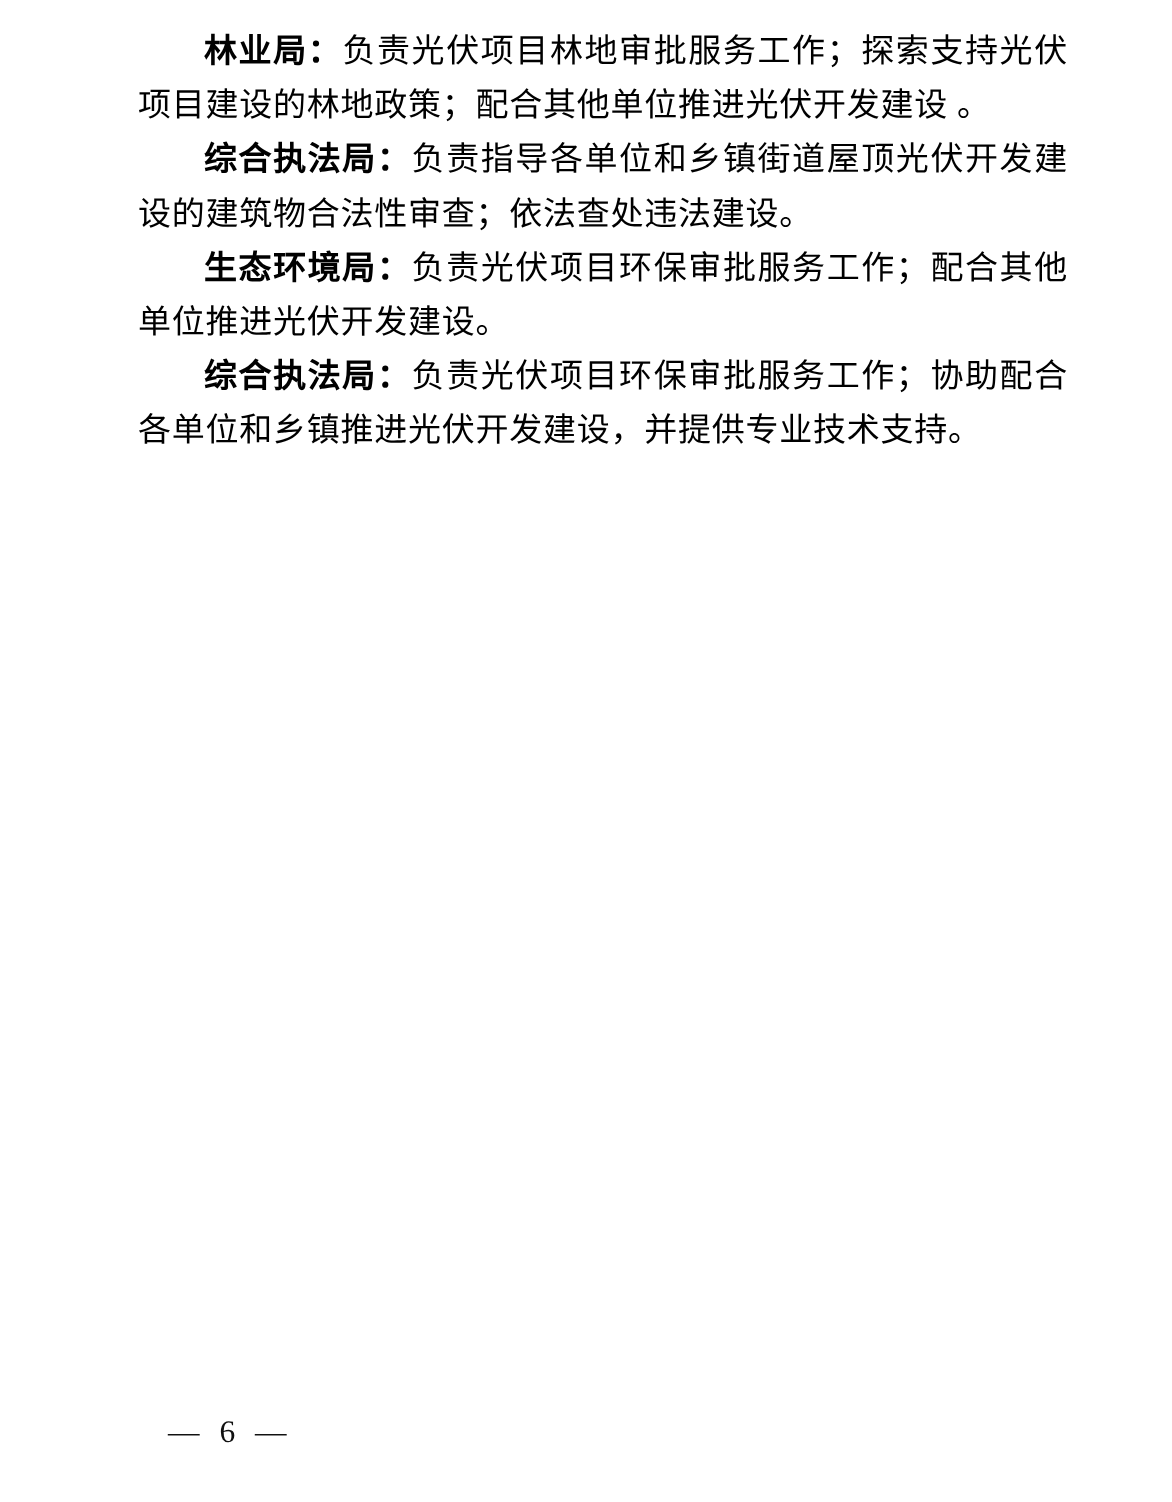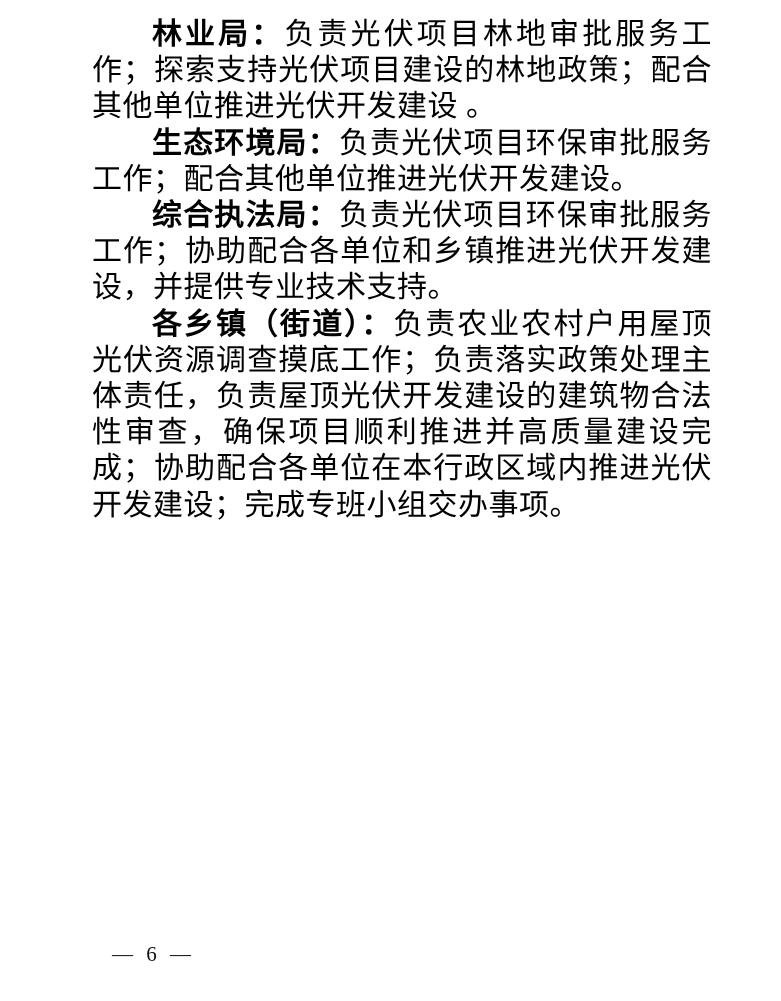--- a/index.html
+++ b/index.html
@@ -14,21 +14,21 @@
     background: #ffffff;
     overflow: hidden;
     font-family: "Liberation Serif", serif;
     color: #000000;
   }
   .content {
     position: absolute;
     left: 92px;
     top: 16px;
     width: 620px;
-    font-size: 30px;
+    font-size: 22px;
     line-height: 36.2px;
     text-align: justify;
     text-align-last: left;
     letter-spacing: 0.5px;
   }
   .content p {
     margin: 0;
     padding: 0;
     text-indent: 2em;
   }
@@ -43,18 +43,18 @@
     letter-spacing: 4px;
     color: #111111;
   }
 </style>
 </head>
 <body>
 
 <div class="page">
   <div class="content">
     <p><span class="lead">林业局：</span><span>负责光伏项目林地审批服务工作；探索支持光伏项目建设的林地政策；配合其他单位推进光伏开发建设 。</span></p>
+    <p><span class="lead">综合执法局：</span><span>负责指导各单位和乡镇街道屋顶光伏开发建设的建筑物合法性审查；依法查处违法建设。</span></p>
     <p><span class="lead">生态环境局：</span><span>负责光伏项目环保审批服务工作；配合其他单位推进光伏开发建设。</span></p>
     <p><span class="lead">综合执法局：</span><span>负责光伏项目环保审批服务工作；协助配合各单位和乡镇推进光伏开发建设，并提供专业技术支持。</span></p>
-    <p><span class="lead">各乡镇（街道）：</span><span>负责农业农村户用屋顶光伏资源调查摸底工作；负责落实政策处理主体责任，负责屋顶光伏开发建设的建筑物合法性审查，确保项目顺利推进并高质量建设完成；协助配合各单位在本行政区域内推进光伏开发建设；完成专班小组交办事项。</span></p>
   </div>
   <div class="page-number">— 6 —</div>
 </div>
 
 </body></html>

